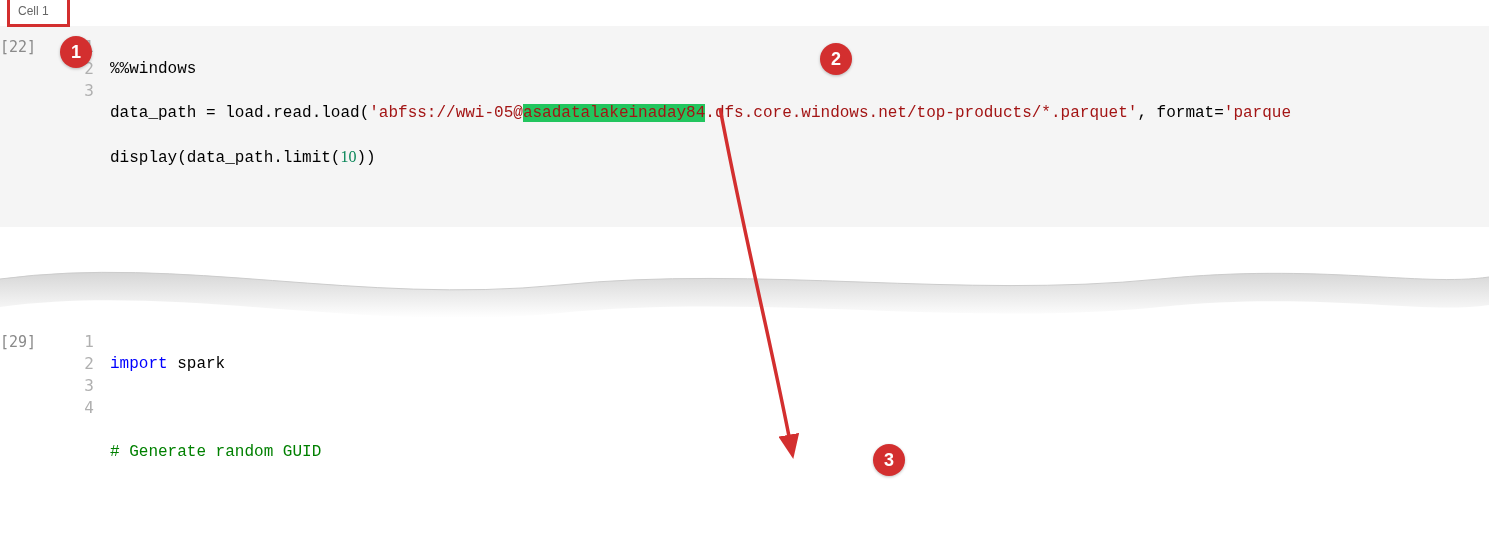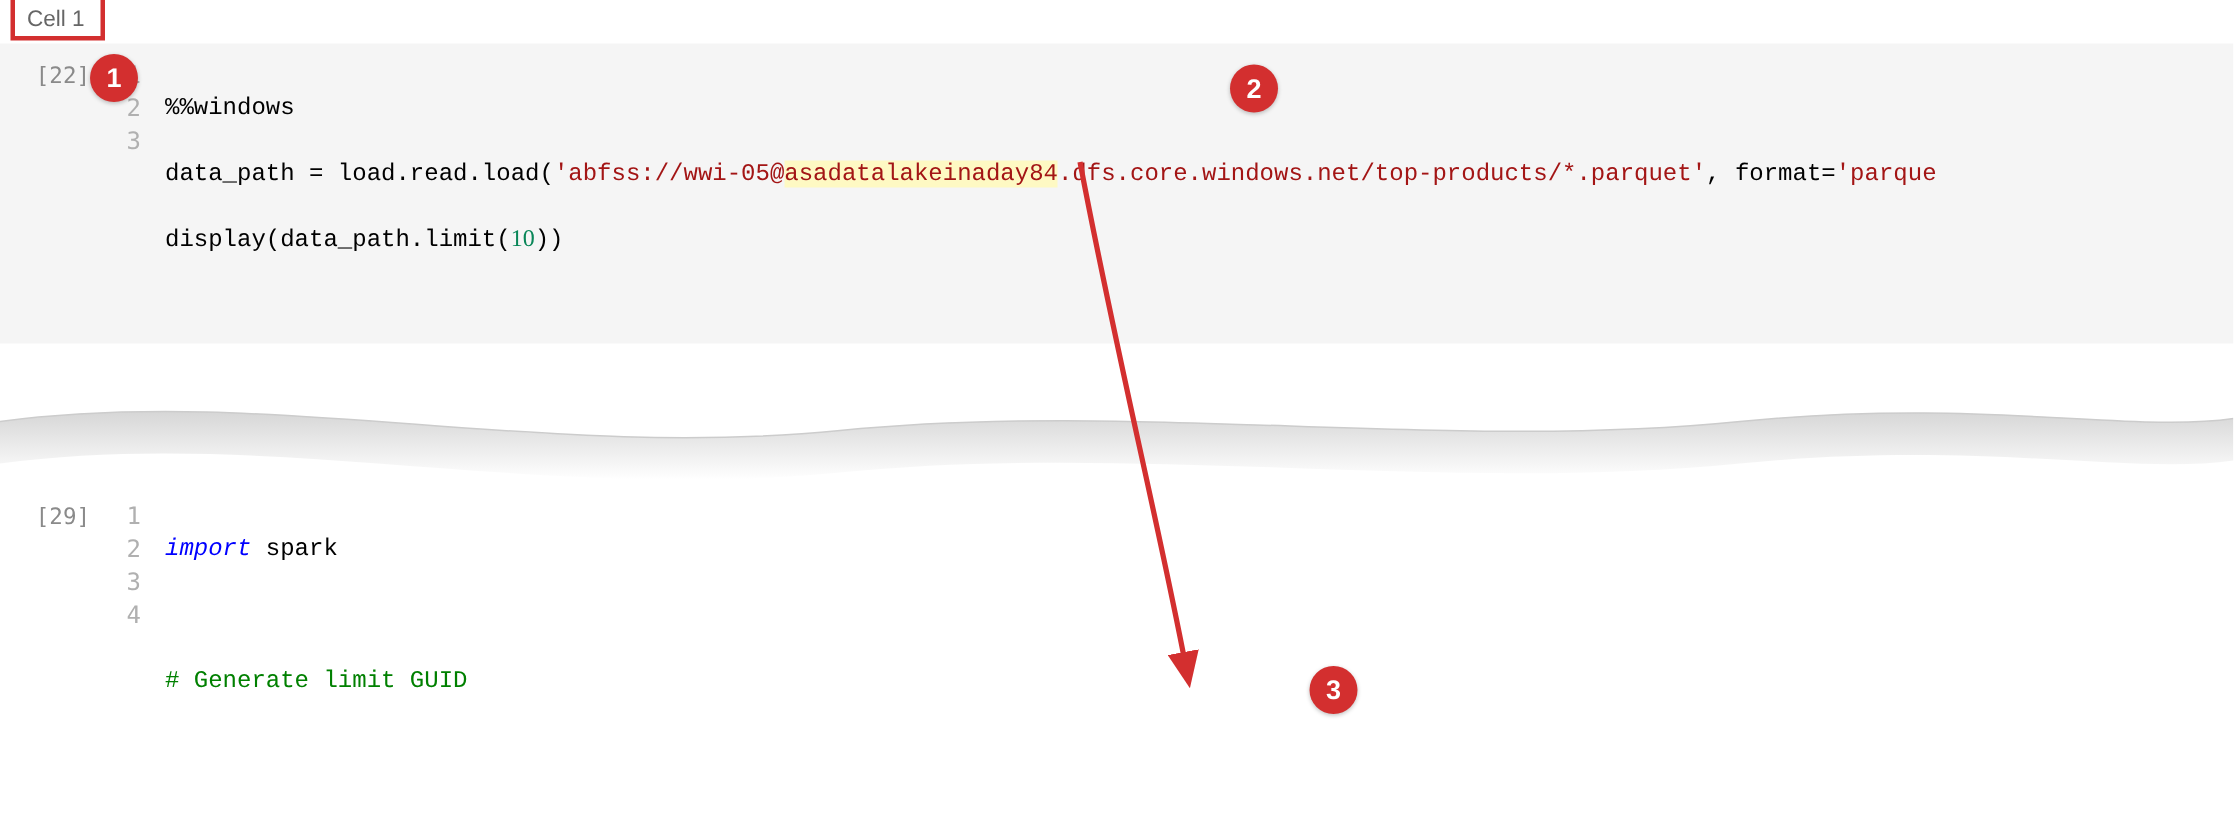--- a/index.html
+++ b/index.html
@@ -6,61 +6,60 @@
   body {
     margin: 0;
     padding: 0;
     font-family: "Segoe UI", Tahoma, sans-serif;
     background: #fff;
     width: 1489px;
     position: relative;
   }
   .code-font { font-family: Consolas, "Courier New", monospace; font-size: 16px; }
   .cell-label {
-    font-size: 15px;
+    font-size: 12px;
     color: #666;
     padding: 4px 6px;
     display: inline-block;
   }
   .cell-block {
     background: #f5f5f5;
     padding: 10px 0 14px 0;
     display: flex;
     align-items: flex-start;
   }
   .cell-block.white-bg { background: #fff; }
   .exec-count {
     color: #8a8a8a;
     font-size: 15px;
     width: 70px;
-    text-align: right;
     padding-right: 10px;
     padding-top: 2px;
     font-family: Consolas, monospace;
   }
   .lineno-col {
     width: 40px;
     text-align: right;
     color: #b0b0b0;
     font-family: Consolas, monospace;
     font-size: 16px;
     padding-right: 16px;
     line-height: 22px;
   }
   .code-col {
     flex: 1;
     line-height: 22px;
     white-space: pre;
     overflow: hidden;
   }
   .tok-str { color: #a31515; }
-  .tok-kw { color: #0000ff; font-style: italic; }
+  .tok-kw { color: #0000ff; }
   .tok-num { color: #098658; font-family: Liberation Serif, serif; }
   .tok-comment { color: #008000; }
-  .highlight-yellow { background: #fef9c3; }
+  .highlight-yellow { background: #22c55e; }
   .callout {
     position: absolute;
     width: 32px; height: 32px;
     border-radius: 50%;
     background: #d32f2f;
     color: #fff;
     font-size: 18px;
     font-weight: 600;
     display: flex; align-items: center; justify-content: center;
     box-shadow: 0 1px 3px rgba(0,0,0,0.25);
@@ -139,21 +138,21 @@
   <div class="exec-count">[29]</div>
   <div class="lineno-col">
     <div>1</div>
     <div>2</div>
     <div>3</div>
     <div>4</div>
   </div>
   <div class="code-col code-font">
 <div><span class="tok-kw">import</span><span> spark</span></div>
 <div><span></span>&nbsp;</div>
-<div><span class="tok-comment"># Generate limit GUID</span></div>
+<div><span class="tok-comment"># Generate random GUID</span></div>
   </div>
 </div>
 
 
 
 
 
 
 <div class="callout" style="left:873px; top:444px;">
     <span>3</span>

